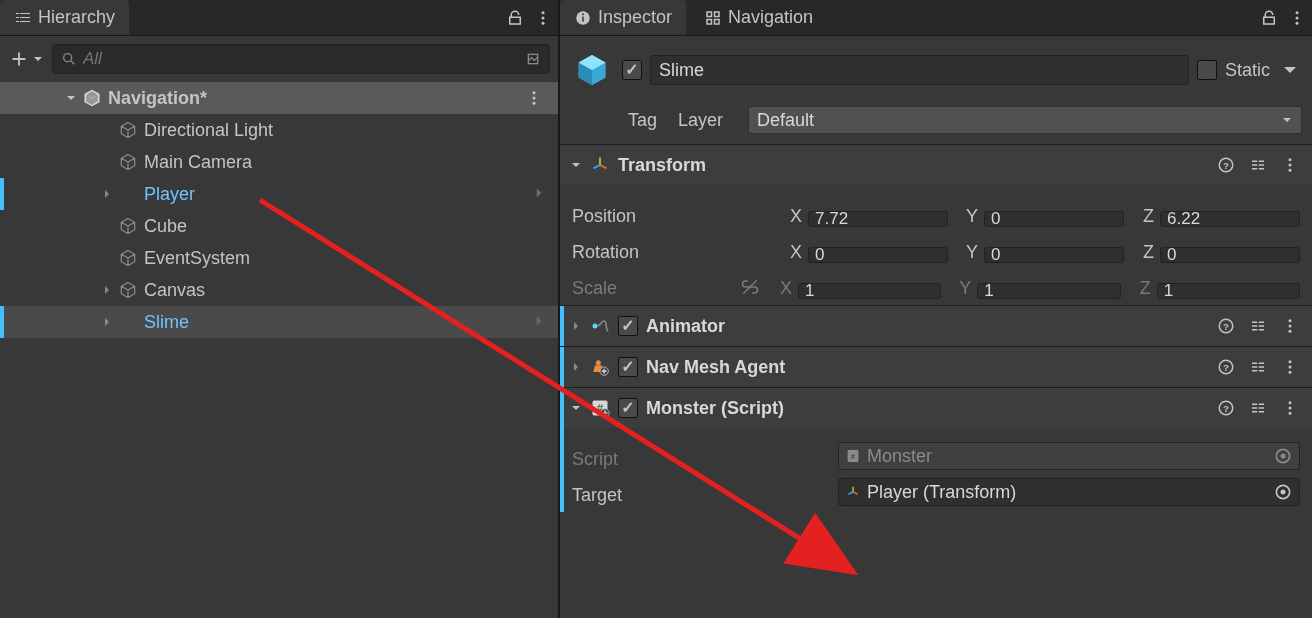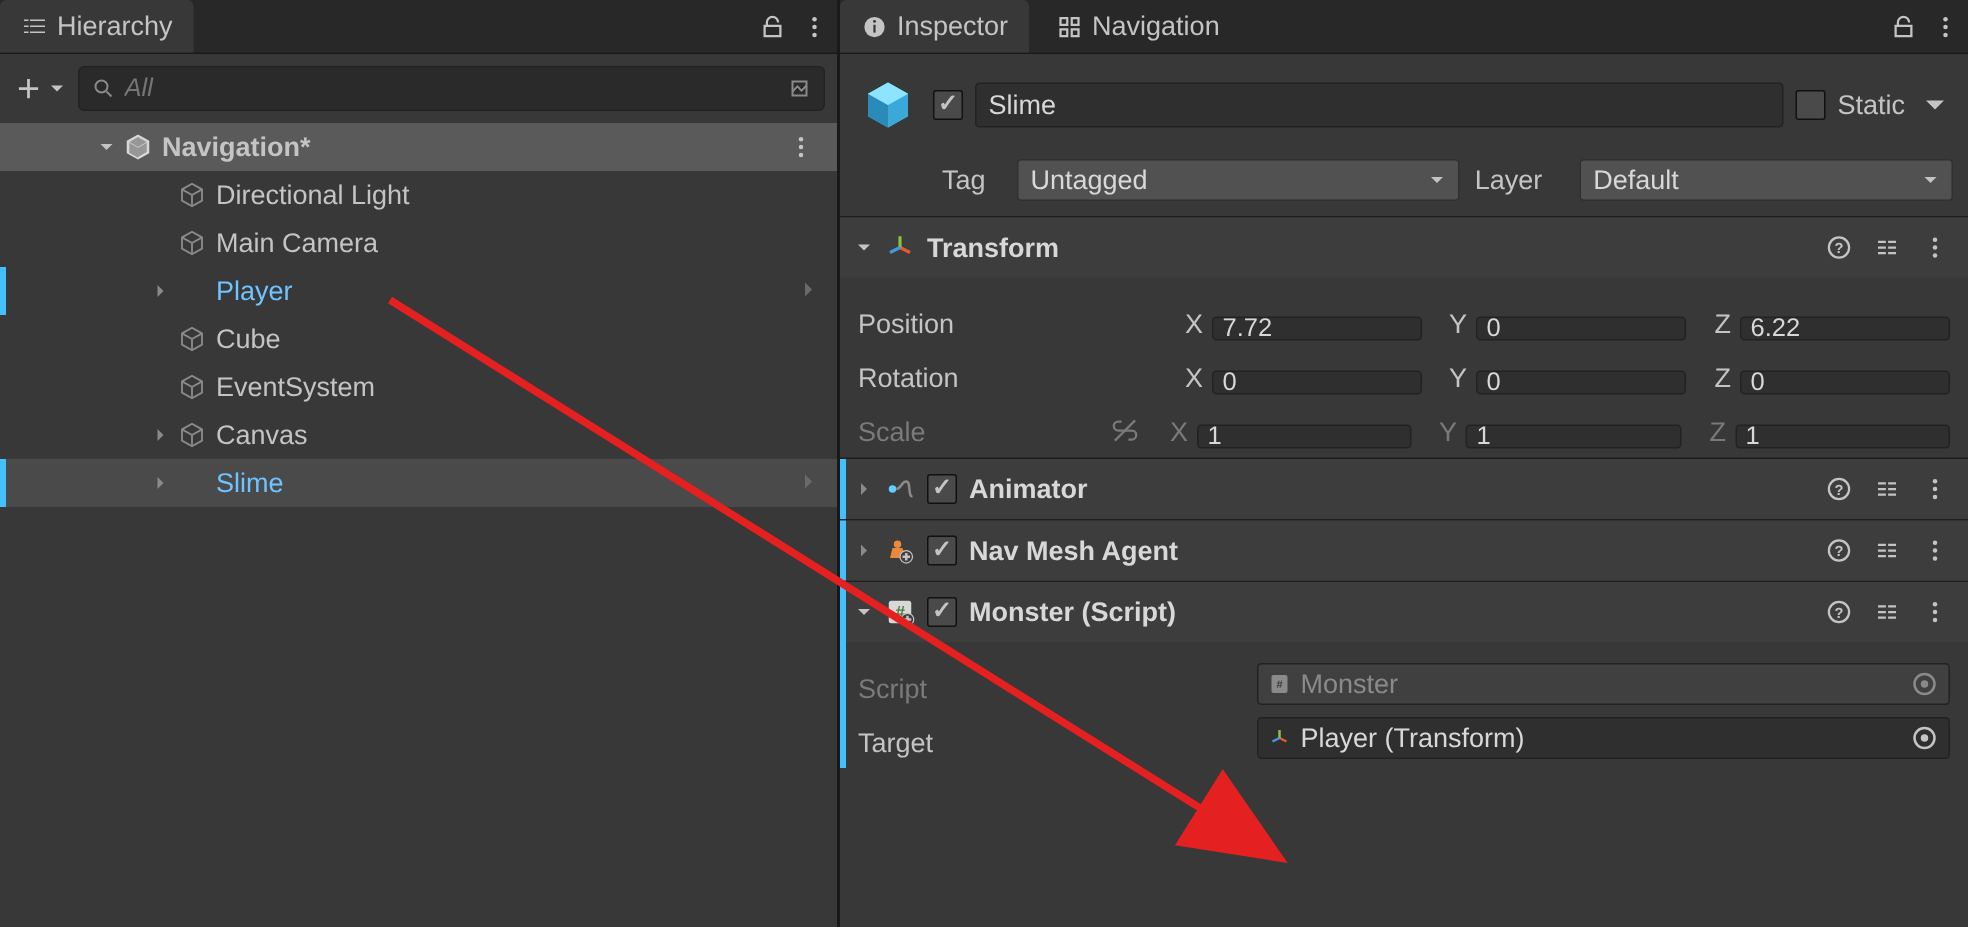--- a/index.html
+++ b/index.html
@@ -293,26 +293,20 @@
       <span class="checkbox"></span>
       <span class="label">Static</span>
       <span class="iconbtn">
           <svg width="12" height="12" viewBox="0 0 12 12">
             <path fill="#c4c4c4" d="M2 4l4 4 4-4z"></path>
           </svg>
         </span>
     </div>
     <div class="insp-sub-row">
       <span class="label">Tag</span>
-      <div class="dropdown" style="flex:1.2">
-        <span class="dd-text">Untagged</span>
-        <svg width="12" height="12" viewBox="0 0 12 12">
-            <path fill="#c4c4c4" d="M2 4l4 4 4-4z"></path>
-          </svg>
-      </div>
       <span class="label" style="min-width:60px">Layer</span>
       <div class="dropdown">
         <span class="dd-text">Default</span>
         <svg width="12" height="12" viewBox="0 0 12 12">
             <path fill="#c4c4c4" d="M2 4l4 4 4-4z"></path>
           </svg>
       </div>
     </div>
   </div>
 

